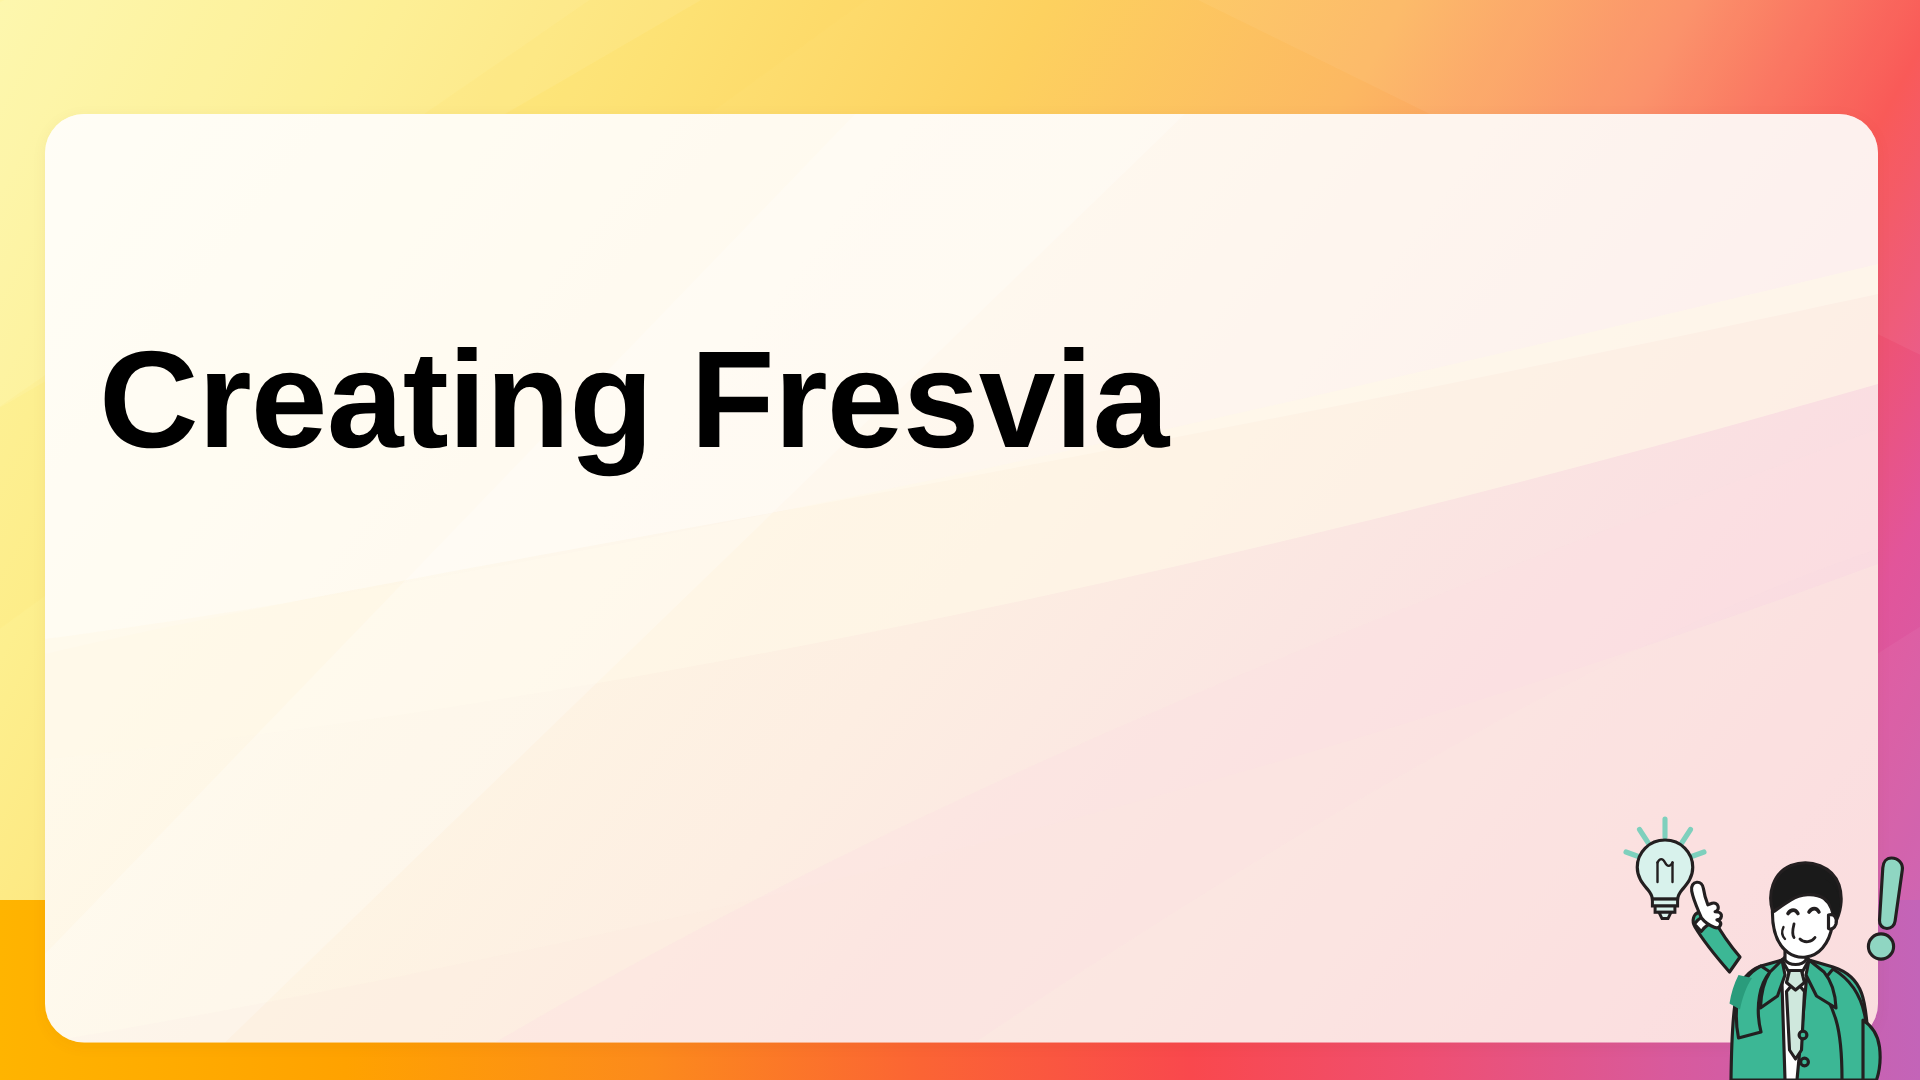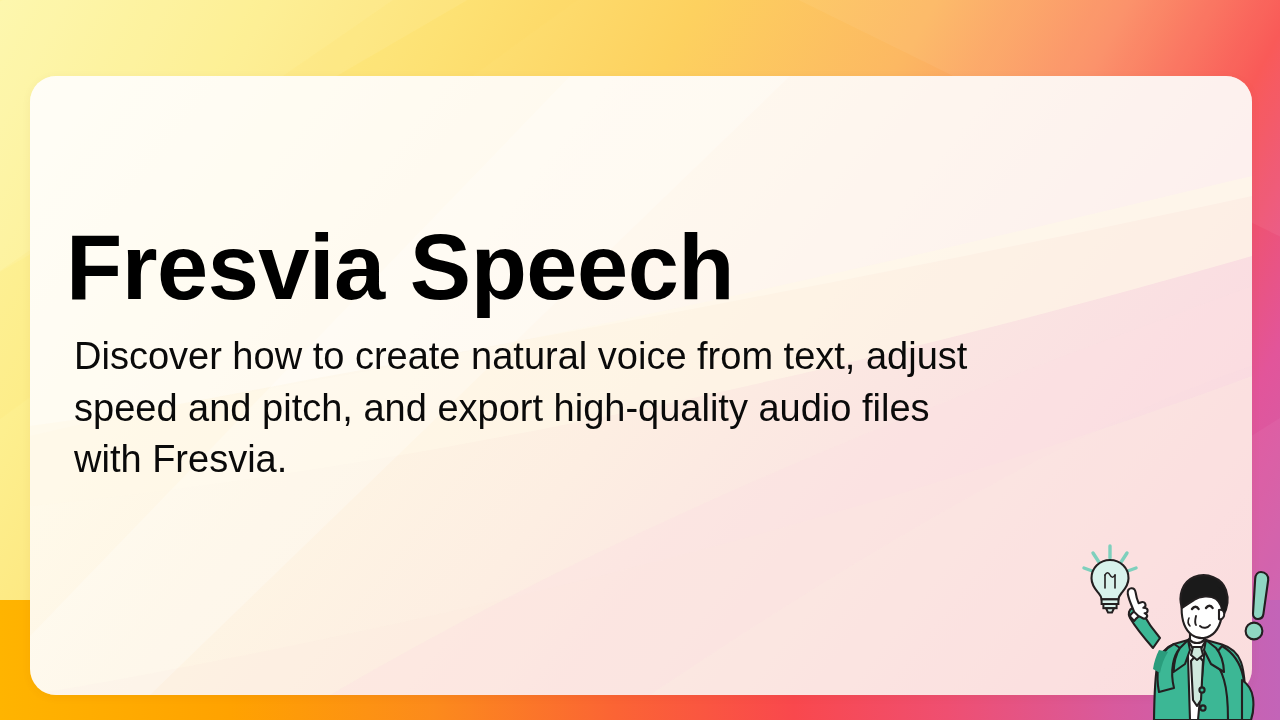--- a/index.html
+++ b/index.html
@@ -157,22 +157,21 @@
       <svg viewBox="0 0 1222 619" preserveAspectRatio="none">
         <path d="M 0 360 C 260 300 620 250 1222 120 L 1222 0 L 0 0 Z" fill="#fffef7" opacity="0.55"></path>
         <path d="M 0 430 C 300 400 700 330 1222 180 L 1222 100 C 680 230 300 310 0 350 Z" fill="#fff9e8" opacity="0.6"></path>
         <path d="M 0 619 C 340 560 760 470 1222 300 L 1222 619 Z" fill="#fdeadf" opacity="0.35"></path>
         <path d="M 540 0 L 760 0 L 120 619 L 0 619 L 0 560 Z" fill="#ffffff" opacity="0.25"></path>
         <path d="M 1222 210 C 980 300 640 420 300 619 L 620 619 C 900 430 1100 330 1222 290 Z" fill="#fbe0e2" opacity="0.35"></path>
       </svg>
     </div>
 
     <div class="text-block">
-      <h1 id="title">Fresvia Speech</h1>
-      <p id="subtitle">Discover how to create natural voice from text, adjust speed and pitch, and export high-quality audio files with Fresvia.</p>
+      <h1 id="title">Creating Fresvia</h1>
     </div>
 
   </div>
 
   <div id="illustration">
     <svg viewBox="0 0 210 190" preserveAspectRatio="xMidYMax meet">
 
       <g stroke-linecap="round">
 
         <g stroke="#7ed0bd" stroke-width="3.4" fill="none">

